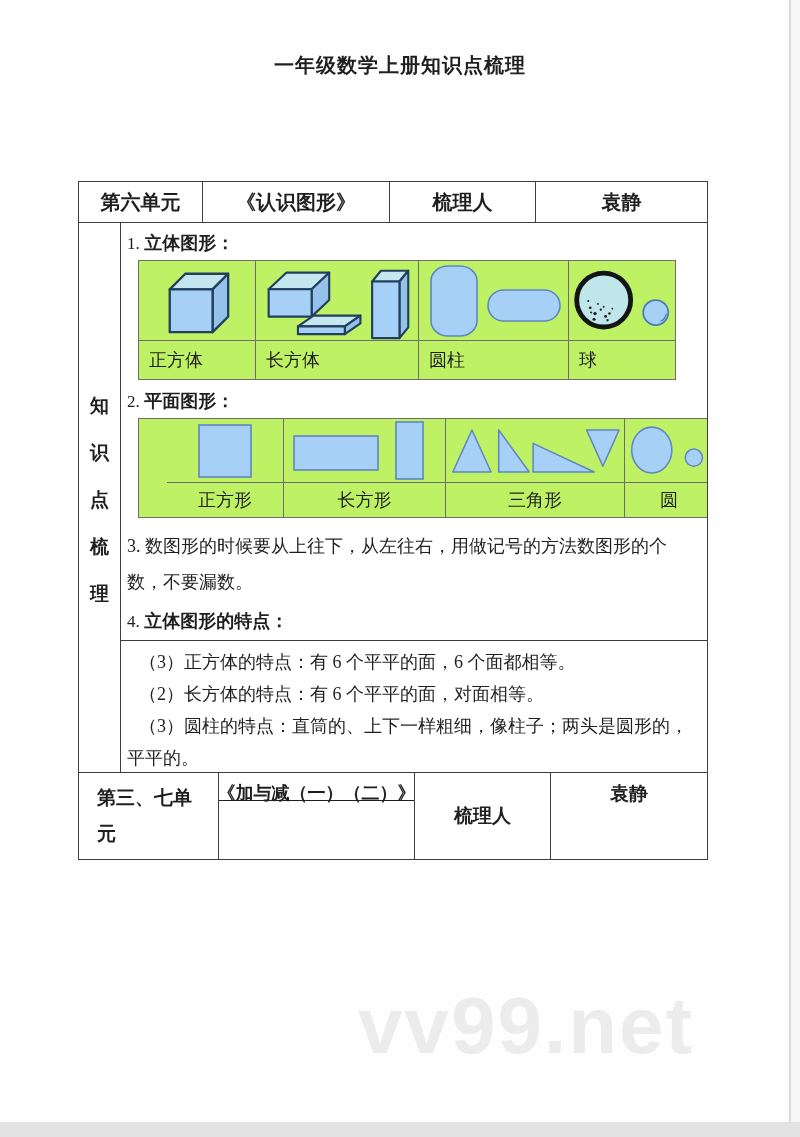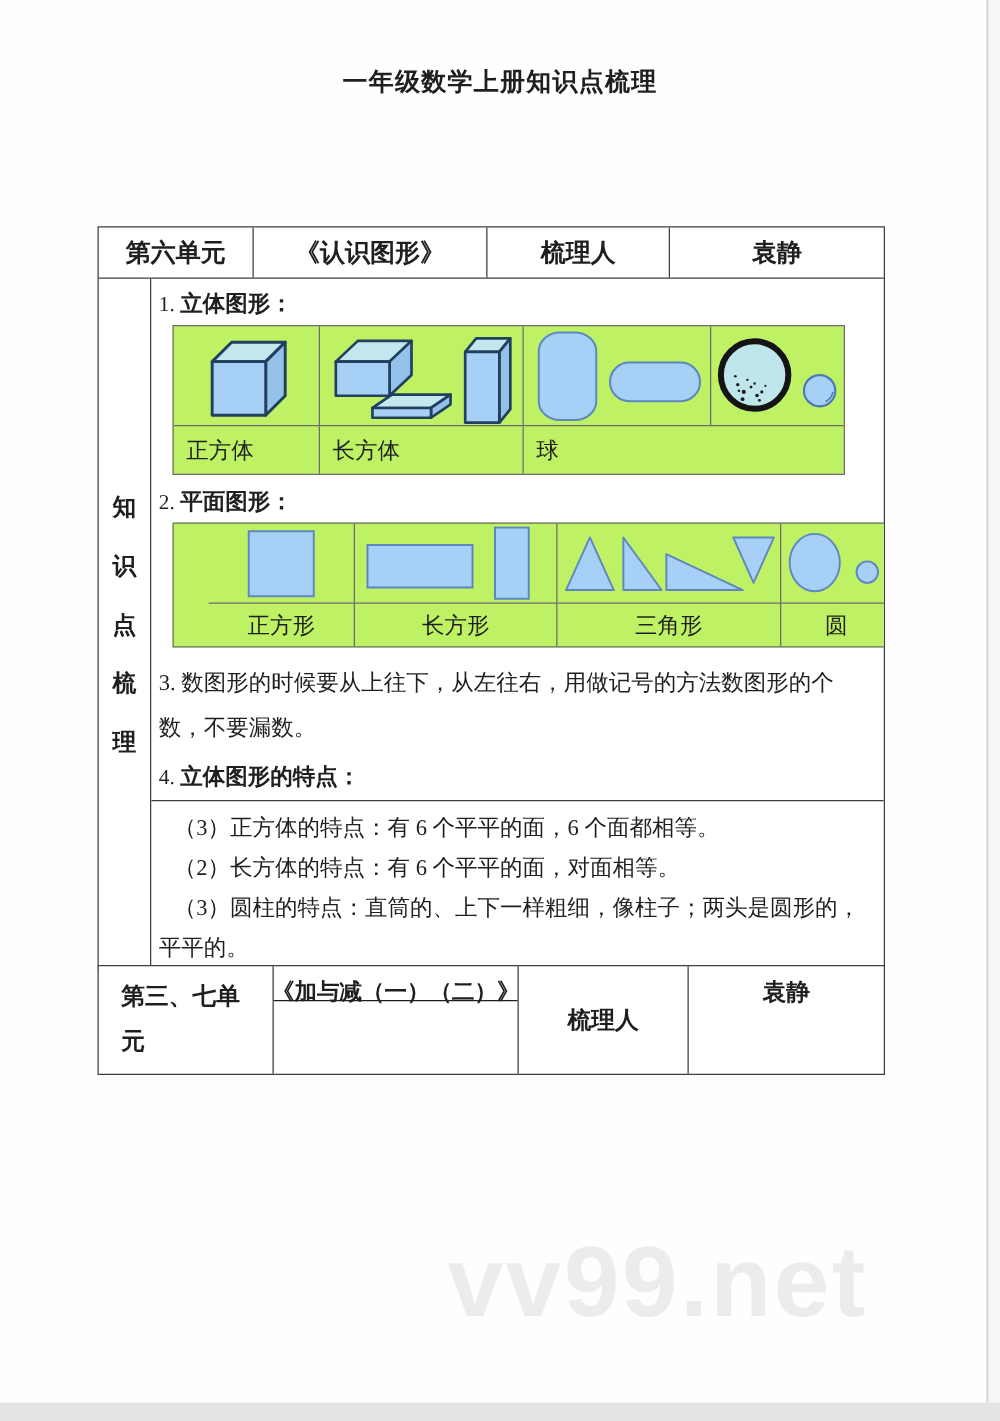--- a/index.html
+++ b/index.html
@@ -140,20 +140,21 @@
                 <circle cx="23" cy="51" r="1.1"></circle>
                   <circle cx="45" cy="47" r="0.9"></circle>
                   <circle cx="40" cy="59" r="1.2"></circle>
               </g>
               <circle cx="90" cy="51" r="13" fill="#a6d0f5" stroke="#4a7ab5" stroke-width="1.8"></circle>
               <path d="M 95 60 A 11 11 0 0 0 101 52" fill="none" stroke="#4a7ab5" stroke-width="1.3"></path>
             </svg>
           </div>
           <div class="scell lblcell">正方体</div>
           <div class="scell lblcell">长方体</div>
+          <div class="scell lblcell">圆柱</div>
           <div class="scell lblcell lastc">球</div>
         </div>
 
         <p class="sec-line" style="margin-top:9px;"><span class="secnum">2.</span> <b>平面图形：</b></p>
 
         <div class="shape-table plane-table">
           <div class="scell imgrow">
             <svg width="70" height="58" viewBox="0 0 70 58">
               <rect x="9" y="3" width="52" height="52" fill="#a6d0f5" stroke="#5e86c0" stroke-width="1.6"></rect>
             </svg>

